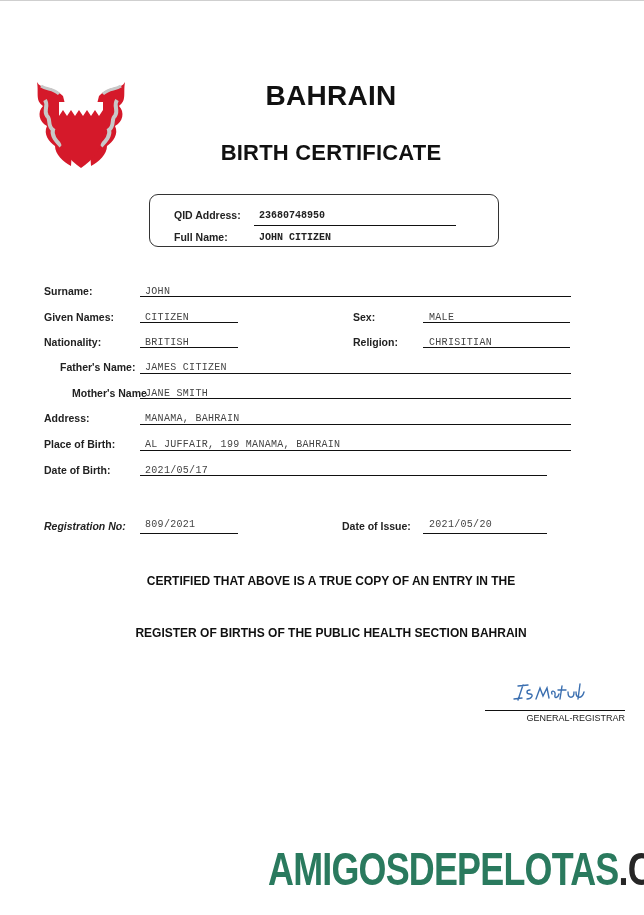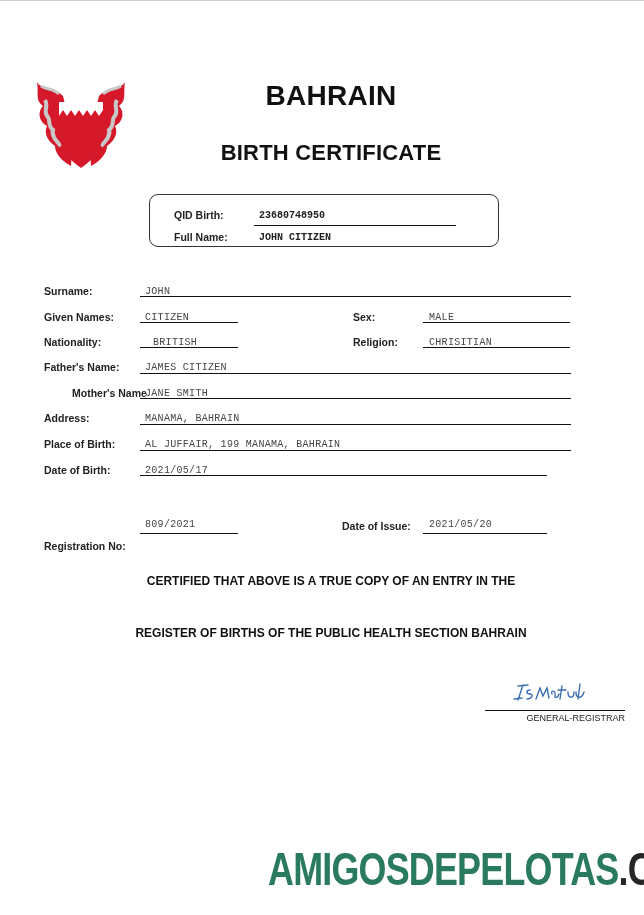--- a/index.html
+++ b/index.html
@@ -45,68 +45,68 @@
   <path d="M88 10 C82 14, 76 12, 70 18" stroke="#c8c8c8" stroke-width="3" fill="none"></path>
 
   <path d="M26 26 L70 26 L70 56 C70 72, 60 84, 48 92 C36 84, 26 72, 26 56 Z" fill="#d5192a"></path>
   <path d="M26 26 L70 26 L70 34 L66 40 L62 34 L58 40 L54 34 L50 40 L46 34 L42 40 L38 34 L34 40 L30 34 L26 40 Z" fill="#ffffff"></path>
 </svg>
 
 <div class="title title-main">BAHRAIN</div>
 <div class="title title-sub">BIRTH CERTIFICATE</div>
 
 <div class="id-box">
-  <span class="id-label" style="left:24px; top:14px;">QID Birth:</span>
+  <span class="id-label" style="left:24px; top:14px;">QID Address:</span>
   <span class="id-value" style="left:109px; top:15px;">23680748950</span>
   <div class="id-line" style="left:104px; top:30px; width:202px;"></div>
   <span class="id-label" style="left:24px; top:36px;">Full Name:</span>
   <span class="id-value" style="left:109px; top:37px;">JOHN CITIZEN</span>
 </div>
 
 <span class="lbl" style="left:44px; top:285px;">Surname:</span>
 <span class="val" style="left:145px; top:286px;">JOHN</span>
 <div class="line" style="left:140px; top:296px; width:431px;"></div>
 
 <span class="lbl" style="left:44px; top:311px;">Given Names:</span>
 <span class="val" style="left:145px; top:312px;">CITIZEN</span>
 <div class="line" style="left:140px; top:322px; width:98px;"></div>
 
 <span class="lbl" style="left:353px; top:311px;">Sex:</span>
 <span class="val" style="left:429px; top:312px;">MALE</span>
 <div class="line" style="left:423px; top:322px; width:147px;"></div>
 
 <span class="lbl" style="left:44px; top:336px;">Nationality:</span>
-<span class="val" style="left:145px; top:337px;margin-left:8px;">BRITISH</span>
+<span class="val" style="left:145px; top:337px;">BRITISH</span>
 <div class="line" style="left:140px; top:347px; width:98px;"></div>
 
 <span class="lbl" style="left:353px; top:336px;">Religion:</span>
 <span class="val" style="left:429px; top:337px;">CHRISITIAN</span>
 <div class="line" style="left:423px; top:347px; width:147px;"></div>
 
-<span class="lbl" style="left:44px; top:361px;">Father's Name:</span>
+<span class="lbl" style="left:60px; top:361px;">Father's Name:</span>
 <span class="val" style="left:145px; top:362px;">JAMES CITIZEN</span>
 <div class="line" style="left:140px; top:373px; width:431px;"></div>
 
 <span class="lbl" style="left:44px; top:387px;padding-left:28px;">Mother's Name</span>
 <span class="val" style="left:145px; top:388px;">JANE SMITH</span>
 <div class="line" style="left:140px; top:398px; width:431px;"></div>
 
 <span class="lbl" style="left:44px; top:412px;">Address:</span>
 <span class="val" style="left:145px; top:413px;">MANAMA, BAHRAIN</span>
 <div class="line" style="left:140px; top:424px; width:431px;"></div>
 
 <span class="lbl" style="left:44px; top:438px;">Place of Birth:</span>
 <span class="val" style="left:145px; top:439px;">AL JUFFAIR, 199 MANAMA, BAHRAIN</span>
 <div class="line" style="left:140px; top:450px; width:431px;"></div>
 
 <span class="lbl" style="left:44px; top:464px;">Date of  Birth:</span>
 <span class="val" style="left:145px; top:465px;">2021/05/17</span>
 <div class="line" style="left:140px; top:475px; width:407px;"></div>
 
-<span class="lbl" style="left:44px; top:540px;">Registration No:</span>
+<span class="lbl" style="left:44px; top:520px;font-style:italic;">Registration No:</span>
 <span class="val" style="left:145px; top:519px;">809/2021</span>
 <div class="line" style="left:140px; top:533px; width:98px;"></div>
 
 <span class="lbl" style="left:342px; top:520px;">Date of Issue:</span>
 <span class="val" style="left:429px; top:519px;">2021/05/20</span>
 <div class="line" style="left:423px; top:533px; width:124px;"></div>
 
 <div class="cert" style="top:574px; width:662px;">CERTIFIED THAT ABOVE IS A TRUE COPY OF AN ENTRY IN THE</div>
 <div class="cert" style="top:626px; width:662px;">REGISTER OF BIRTHS  OF THE PUBLIC HEALTH SECTION BAHRAIN</div>
 

